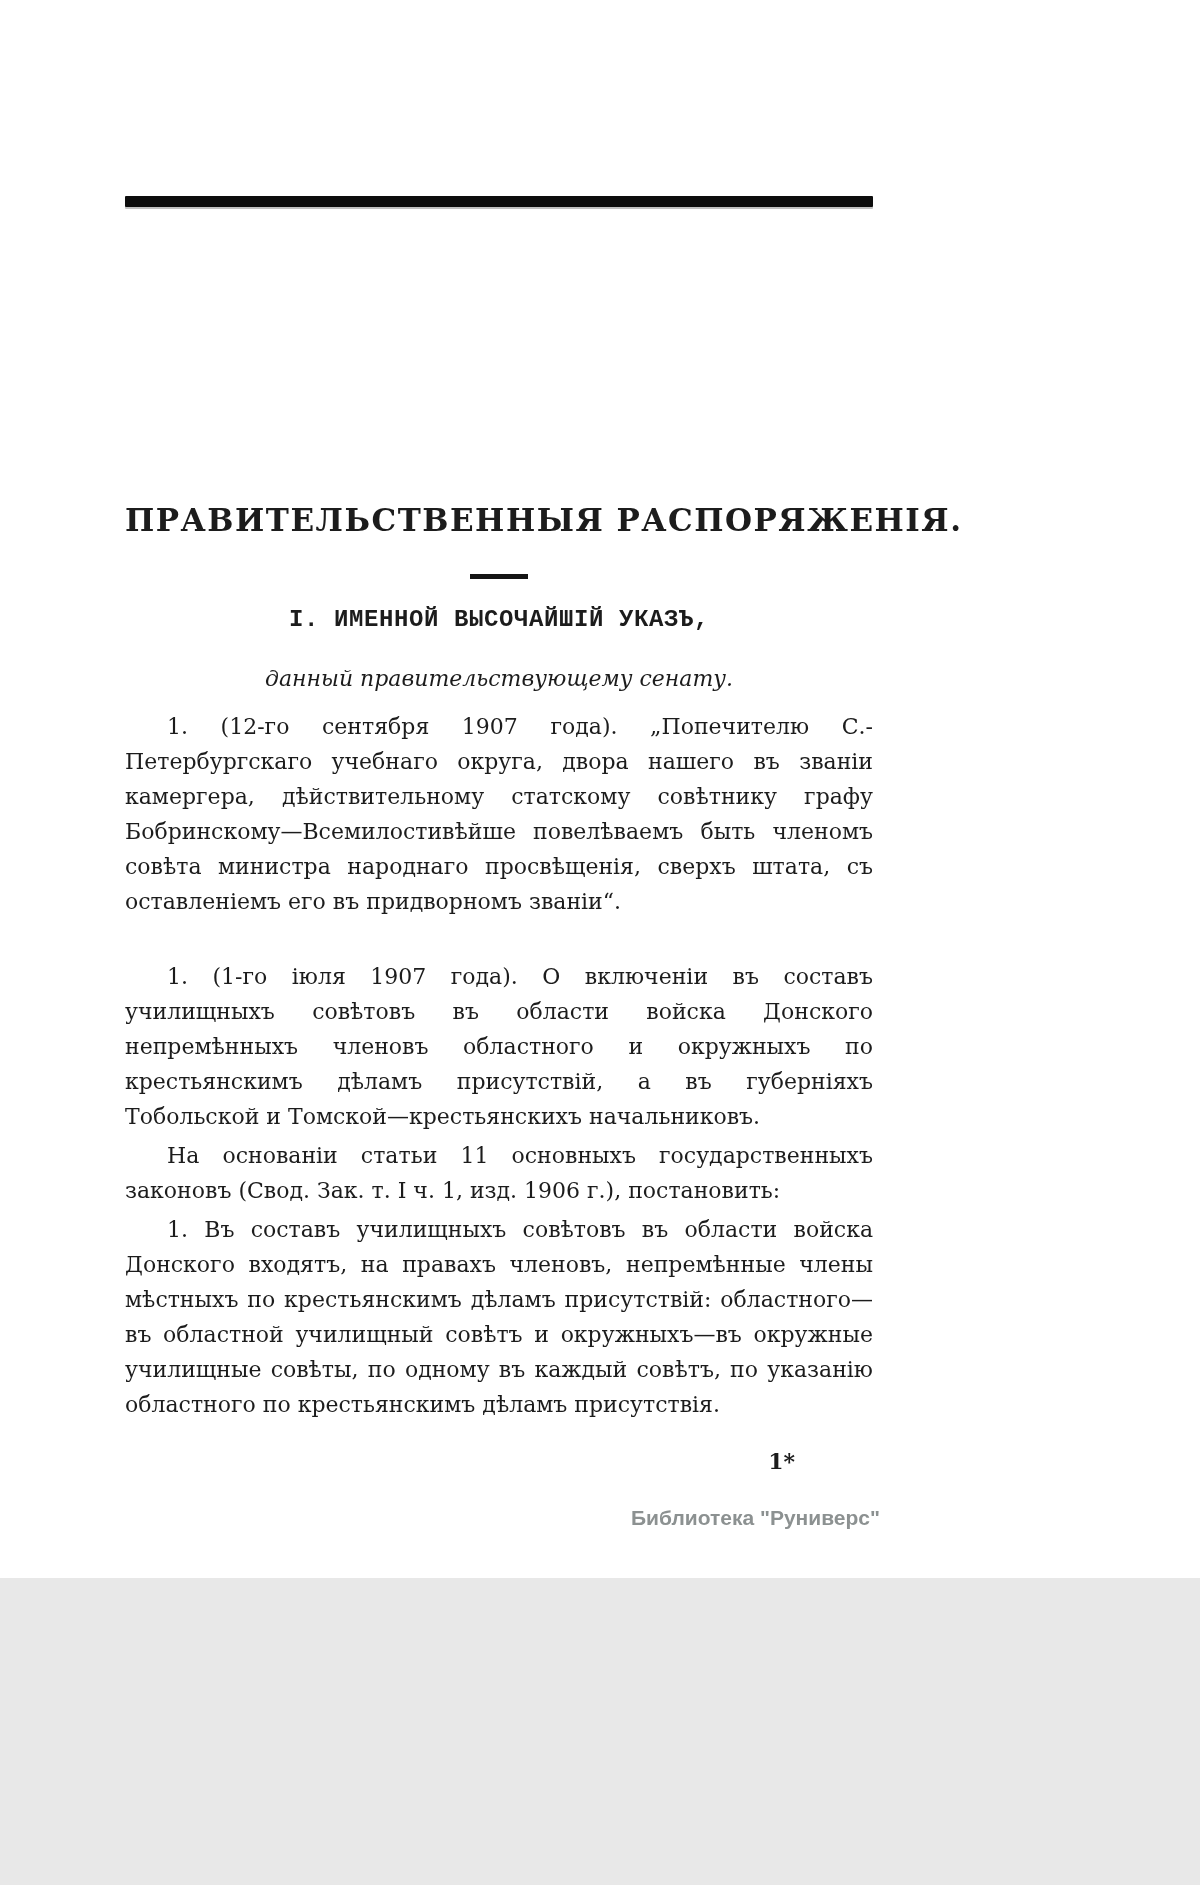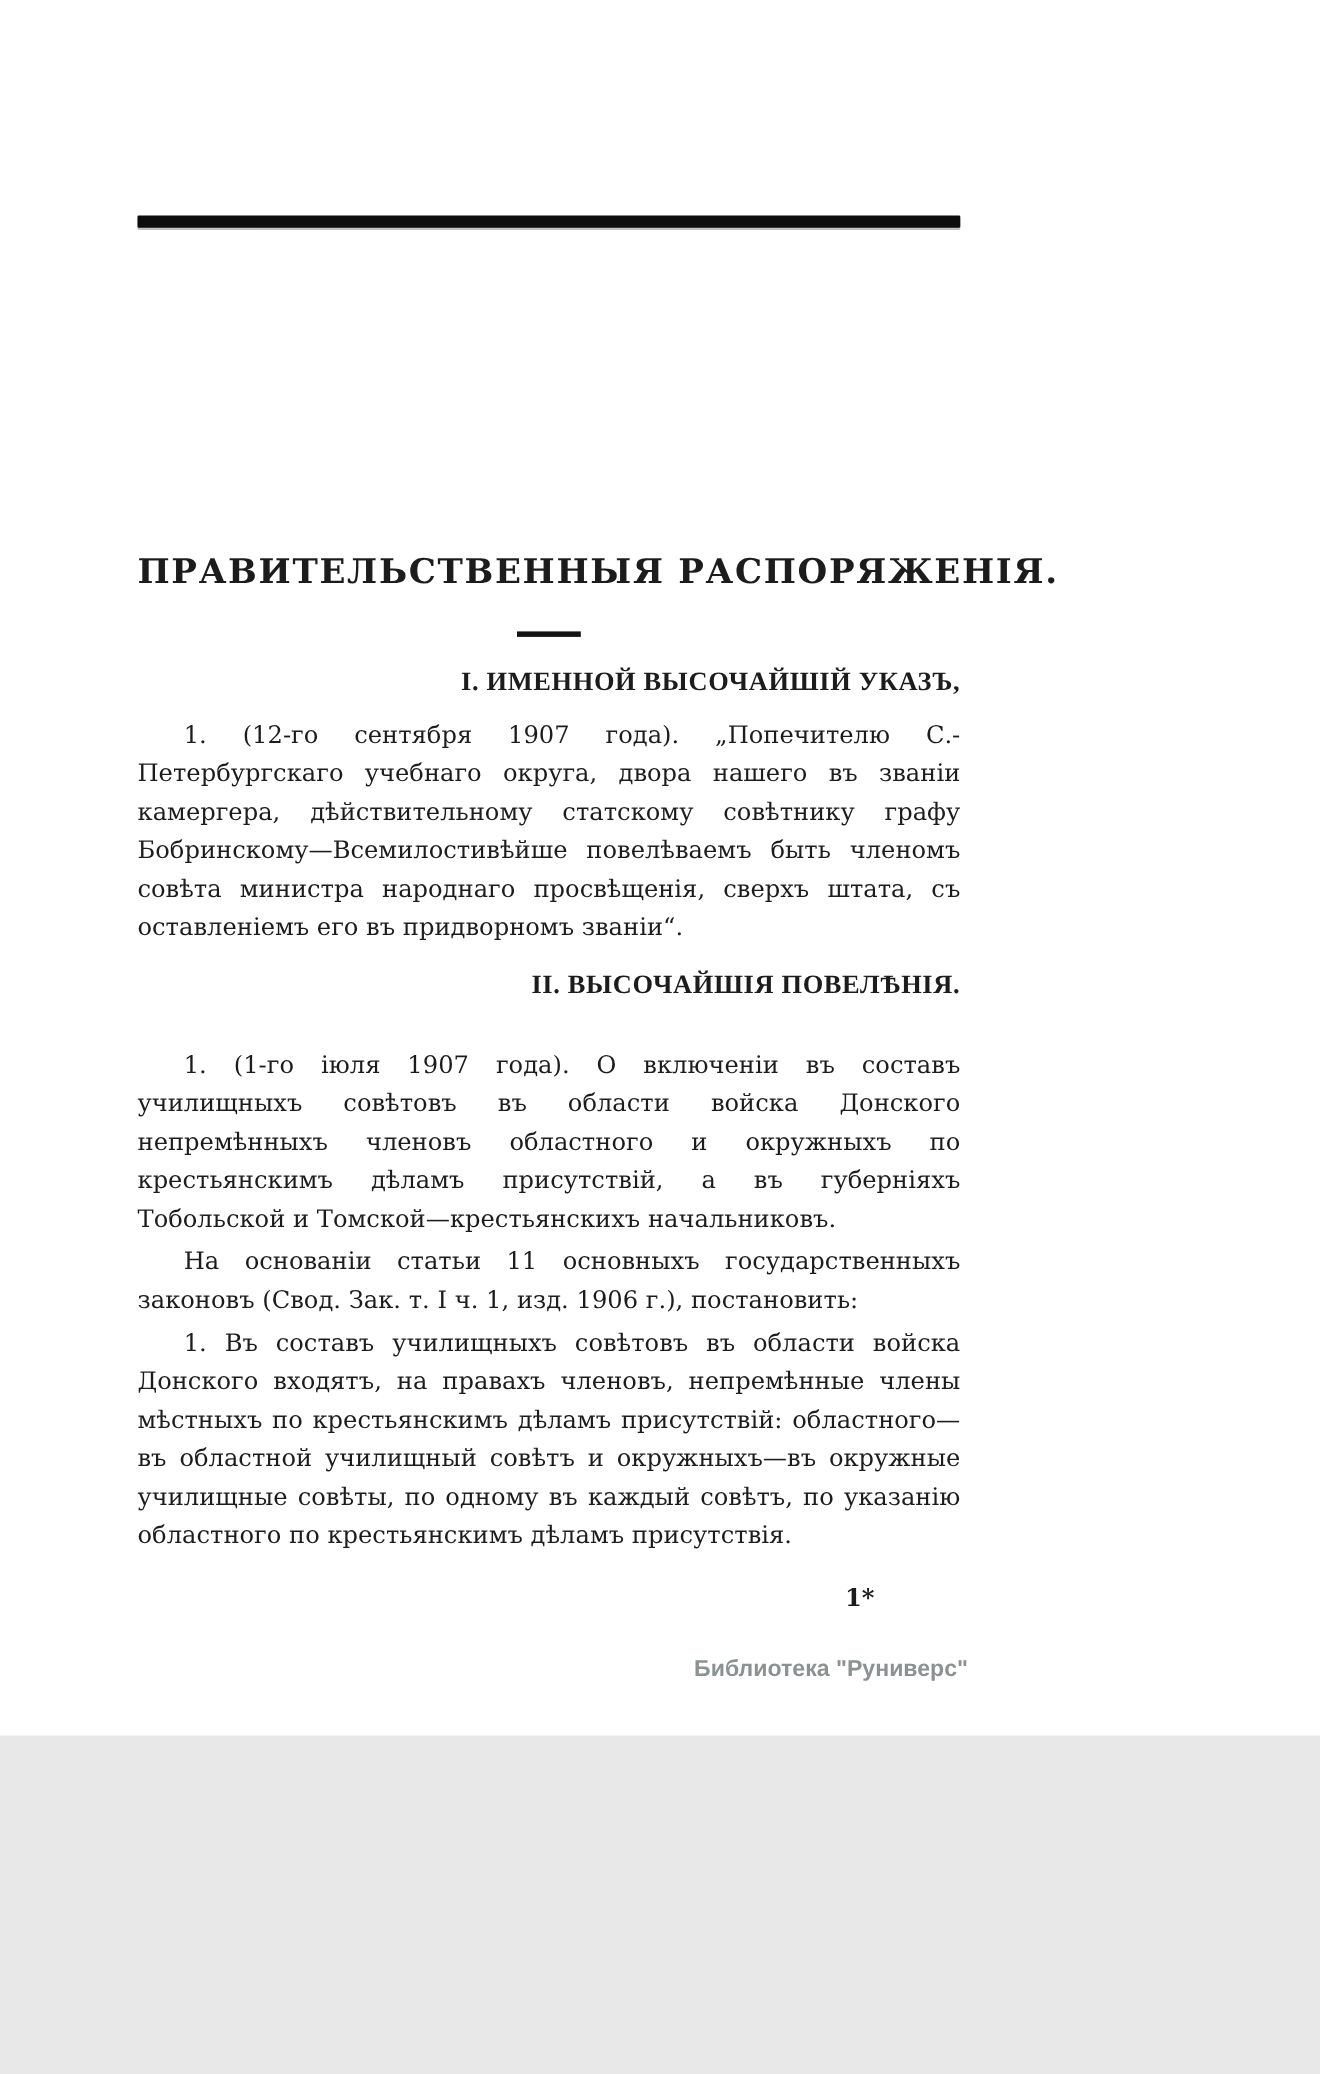--- a/index.html
+++ b/index.html
@@ -34,22 +34,22 @@
     white-space: nowrap;
   }
   .title-divider {
     width: 58px;
     height: 5px;
     background: #141414;
     margin: 34px auto 0 auto;
   }
   .section-heading {
     margin: 26px 0 0 0;
-    text-align: right;
-    font-family: Liberation Serif, serif;
+    text-align: center;
+    font-family: Liberation Mono, monospace;
     font-size: 24px;
     font-weight: bold;
     letter-spacing: 0.6px;
     line-height: 1.25;
   }
   .section-heading.second { margin-top: 20px; }
   .subtitle {
     margin: 30px 0 0 0;
     text-align: center;
     font-style: italic;
@@ -91,24 +91,24 @@
   <div class="content">
 
     <div class="top-rule"></div>
 
     <h1 class="doc-title">ПРАВИТЕЛЬСТВЕННЫЯ РАСПОРЯЖЕНІЯ.</h1>
 
     <div class="title-divider"></div>
 
     <h2 class="section-heading">I. ИМЕННОЙ ВЫСОЧАЙШІЙ УКАЗЪ,</h2>
 
+    <p class="subtitle">данный правительствующему сенату.</p>
 
     <p class="body-par"><span>1. (12-го сентября 1907 года). „Попечителю С.-Петербургскаго учебнаго округа, двора нашего въ званіи камергера, дѣйствительному статскому совѣтнику графу </span><span class="italic">Бобринскому</span><span>—Всемилостивѣйше повелѣваемъ быть членомъ совѣта министра народнаго просвѣщенія, сверхъ штата, съ оставленіемъ его въ придворномъ званіи“.</span></p>
 
-    <h2 class="section-heading second">II. ВЫСОЧАЙШІЯ ПОВЕЛѢНІЯ.</h2>
 
     <p class="body-par decree-par"><span>1. (1-го іюля 1907 года). </span><span class="italic">О включеніи въ составъ училищныхъ совѣтовъ въ области войска Донского непремѣнныхъ членовъ областного и окружныхъ по крестьянскимъ дѣламъ присутствій, а въ губерніяхъ Тобольской и Томской—крестьянскихъ начальниковъ.</span></p>
 
 
     <p class="body-par no-gap">На основаніи статьи 11 основныхъ государственныхъ законовъ (Свод. Зак. т. I ч. 1, изд. 1906 г.), постановить:</p>
 
     <p class="body-par no-gap">1. Въ составъ училищныхъ совѣтовъ въ области войска Донского входятъ, на правахъ членовъ, непремѣнные члены мѣстныхъ по крестьянскимъ дѣламъ присутствій: областного—въ областной училищный совѣтъ и окружныхъ—въ окружные училищные совѣты, по одному въ каждый совѣтъ, по указанію областного по крестьянскимъ дѣламъ присутствія.</p>
 
     <div class="sig-line">1*</div>
 

